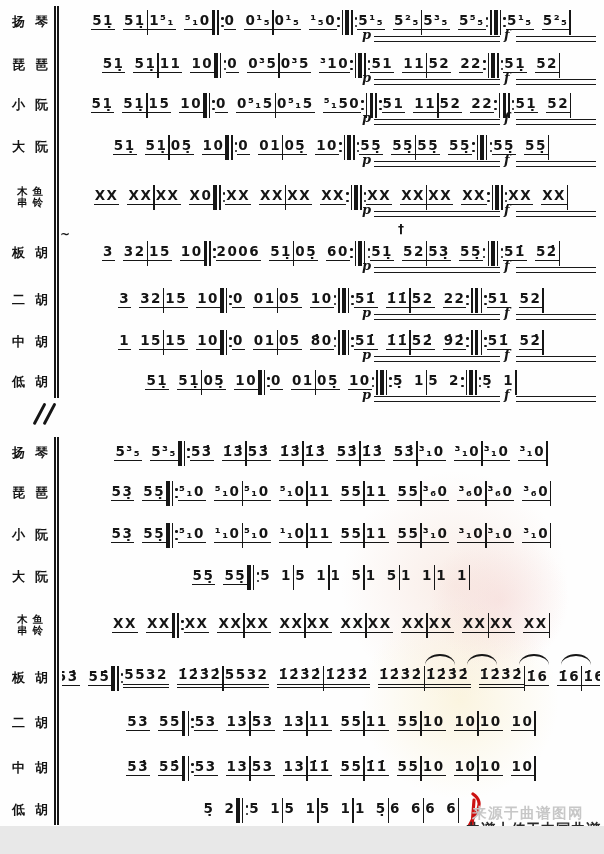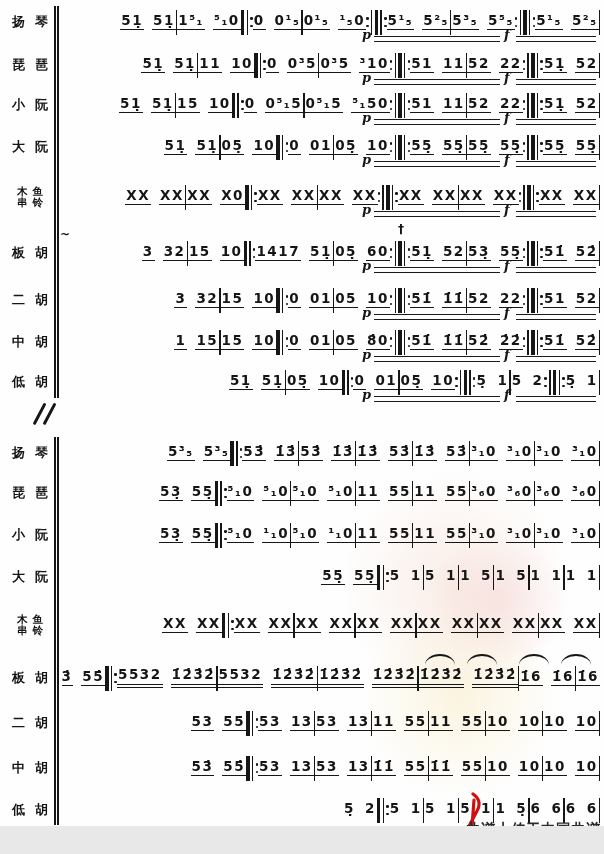--- a/index.html
+++ b/index.html
@@ -15,21 +15,21 @@
   .sysbar:before,.sysbar:after{content:"";position:absolute;top:0;bottom:0;width:1.6px;background:#161616;}
   .sysbar:before{left:0;}
   .sysbar:after{left:3.2px;}
   
   .row{position:absolute;left:6px;right:4px;height:36px;display:flex;align-items:center;}
   .ilabel{width:48px;flex:0 0 48px;display:flex;flex-direction:column;align-items:center;justify-content:center;
           font-size:13px;font-weight:700;line-height:1.05;}
   .ilabel .l1{letter-spacing:10px;padding-left:10px;white-space:nowrap;}
   .ilabel.two{font-size:10.5px;}
   .ilabel.two .l1{letter-spacing:5px;padding-left:5px;}
-  .music{flex:1;display:flex;align-items:center;justify-content:flex-end;margin-left:8px;overflow:hidden;height:100%;position:relative;}
+  .music{flex:1;display:flex;align-items:center;justify-content:center;margin-left:8px;overflow:hidden;height:100%;position:relative;}
   .note{display:inline-flex;gap:8px;font-size:13.5px;font-weight:700;white-space:nowrap;line-height:1;}
   .note .g{letter-spacing:1.5px;padding:0 1px 2px 1px;}
   .note.u1 .g{border-bottom:1.6px solid #161616;}
   .note.u2 .g{border-bottom:4px double #161616;}
   .note.u0 .g{border-bottom:none;}
   
   .bar{display:inline-flex;align-items:center;gap:2.2px;height:25px;flex:0 0 auto;}
   .bl{width:1.4px;height:25px;background:#161616;}
   .bl.th{width:3.6px;}
   .bdots{display:flex;flex-direction:column;justify-content:center;gap:5px;height:25px;}
@@ -509,21 +509,21 @@
           </span>
           <span class="bar">
             <i class="bl th"></i>
             <i class="bl"></i>
             <span class="bdots">
               <i></i>
               <i></i>
             </span>
           </span>
           <span class="note u1">
-            <span class="g">1417</span>
+            <span class="g">2006</span>
             <span class="g">51̣</span>
           </span>
           <span class="bar">
             <i class="bl"></i>
           </span>
           <span class="note u1">
             <span class="g">05̣</span>
             <span class="g">60</span>
           </span>
           <span class="bar">
@@ -713,21 +713,21 @@
           </span>
           <span class="note u1">
             <span class="g">51̇</span>
             <span class="g">1̇1̇</span>
           </span>
           <span class="bar">
             <i class="bl"></i>
           </span>
           <span class="note u1">
             <span class="g">52̇</span>
-            <span class="g">2̇2̇</span>
+            <span class="g">9̇2̇</span>
           </span>
           <span class="bar">
             <span class="bdots">
               <i></i>
               <i></i>
             </span>
             <i class="bl"></i>
             <i class="bl th"></i>
             <i class="bl"></i>
             <span class="bdots">
@@ -1391,15 +1391,16 @@
     </div>
 
   <div id="pagenum">(17)</div>
 
   <svg id="clef" width="50" height="64" viewBox="0 0 50 64">
     <path d="M25 4 C31 8 33 14 29 21 L20 38 C15 46 17 53 24 55 C31 57 37 52 35 45 C33 39 26 38 22 42 M26 10 L23 50 C22.5 56 20 60 15 58" fill="none" stroke="#cc1111" stroke-width="3.2" stroke-linecap="round"></path>
     <circle cx="17.5" cy="57" r="3.4" fill="#cc1111"></circle>
   </svg>
 
   <div id="wm-www">www</div>
+  <div id="wm-gray">来源于曲谱图网</div>
   <div id="wm-up">曲谱上传于中国曲谱网</div>
   <div id="wm-url" style="color: rgb(204, 0, 0);">HTTP://QUPU.HAOB1.NET</div>
 </div>
 
 </body></html>

